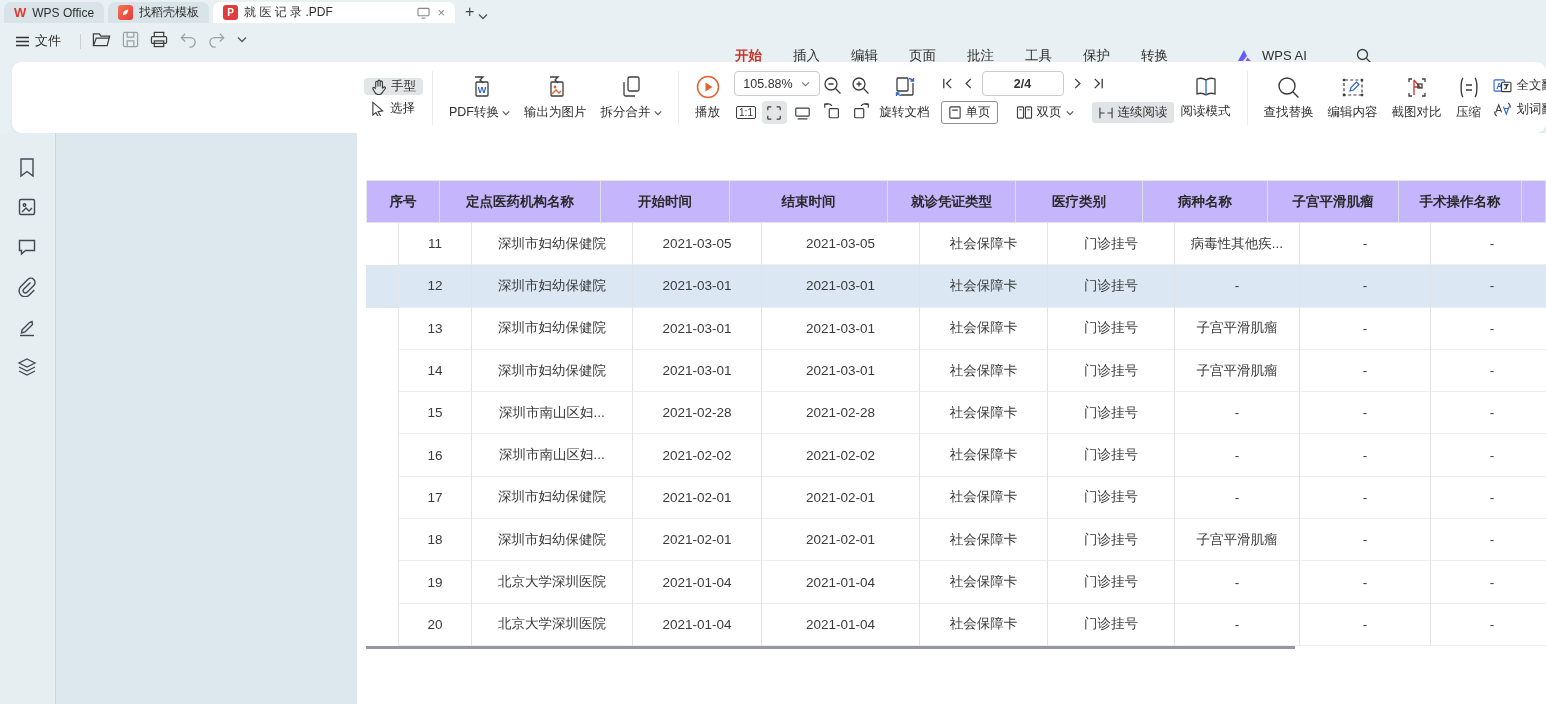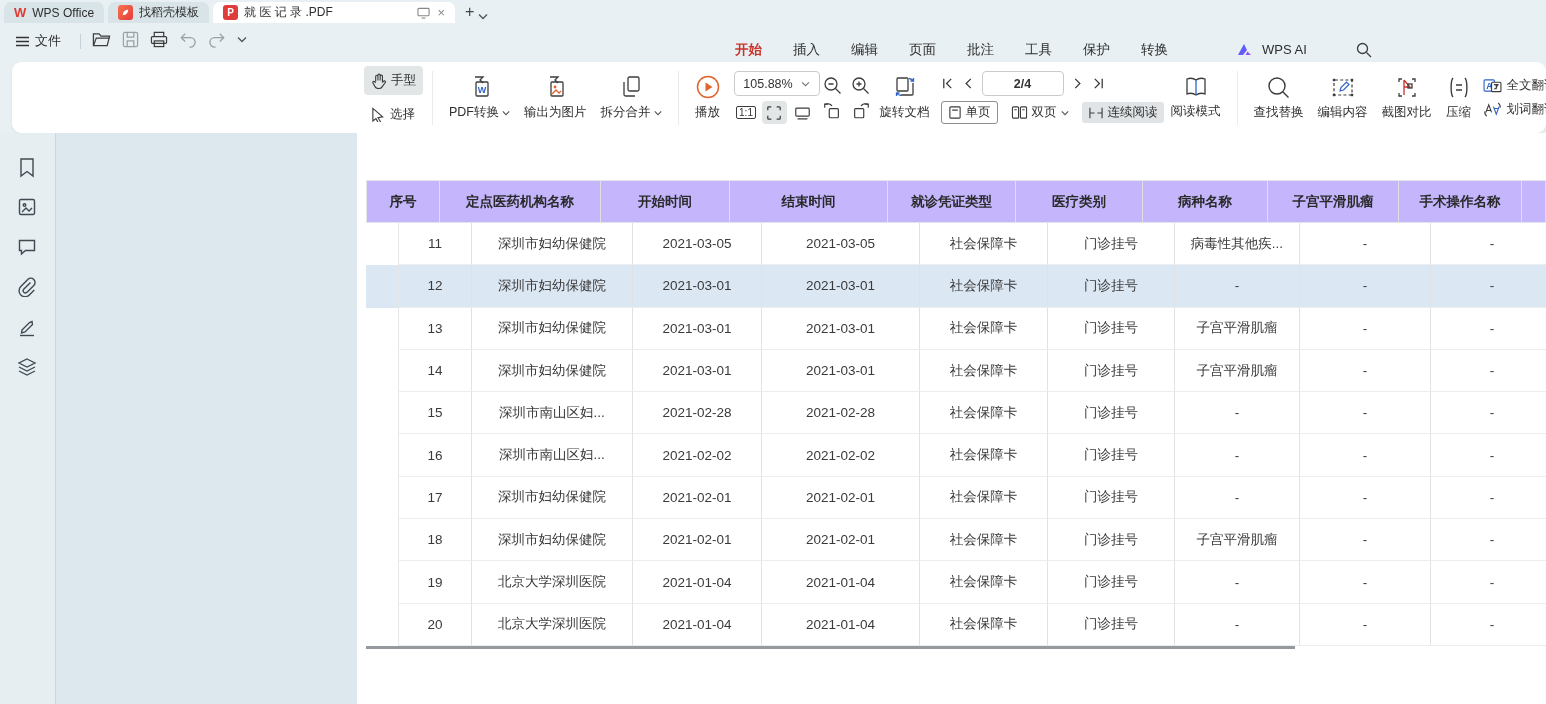--- a/index.html
+++ b/index.html
@@ -23,53 +23,53 @@
   .xmark { font-size:13px; color:#888; line-height:1; }
   .newtab { font-size:16px; color:#444; margin:0 4px 2px 10px; }
   .tab-chev { margin-bottom:3px; }
 
   
   .menubar { position:absolute; top:23px; left:0; right:0; height:37px; }
   .file-btn { position:absolute; left:16px; top:9px; display:flex; align-items:center;
               gap:6px; font-size:13px; color:#2e2e2e; }
   .msep { position:absolute; left:80px; top:11px; width:1px; height:15px; background:#c6d0d5; }
   .qicons { position:absolute; left:92px; top:8px; display:flex; align-items:center; gap:11px; }
-  .mtabs { position:absolute; left:733px; top:8px; height:37px; display:flex; gap:27px;
+  .mtabs { position:absolute; left:733px; top:14px; height:37px; display:flex; gap:27px;
            align-items:center; font-size:13.5px; color:#2e2e2e; }
   .mtab { position:relative; height:37px; display:flex; align-items:center; padding:0 2px; }
   .mtab.active { color:#c7342c; font-weight:bold; }
   .mtab.active::after { content:""; position:absolute; left:1px; right:1px; bottom:2px;
                         height:3px; background:#c7342c; border-radius:2px; }
   .wpsai { display:flex; align-items:center; gap:10px; margin-left:40px; font-size:13px; }
   .msearch { margin-left:22px; }
 
   
   .toolcard { position:absolute; left:12px; top:62px; width:1534px; height:71px;
               background:#fff; border-radius:9px; box-shadow:0 1px 3px rgba(0,0,0,.07);
               display:flex; align-items:center; padding-left:352px; overflow:hidden; white-space:nowrap; }
   .tg-col { display:flex; flex-direction:column; justify-content:center; gap:5px; }
   .smallbtn { display:flex; align-items:center; gap:5px; font-size:12.5px; color:#2f2f2f;
-              padding:6px 7px; border-radius:4px; }
+              padding:0 7px; border-radius:4px; }
   .smallbtn.sel { background:#e3e6e7; }
   .vsep { width:1px; height:54px; background:#ebebeb; margin:0 9px; flex:none; }
   .bigbtn { display:flex; flex-direction:column; align-items:center; gap:4px; font-size:12.5px;
             color:#2f2f2f; padding:0 7px; flex:none; }
   .lblrow { display:flex; align-items:center; gap:3px; }
   .zoombox { width:86px; height:25px; border:1px solid #c8cbcd; border-radius:4px;
              display:flex; align-items:center; justify-content:center; gap:8px; font-size:12.5px; }
   .fitrow { display:flex; gap:3px; align-items:center; }
   .fitbtn { width:25px; height:23px; border-radius:4px; display:flex; align-items:center;
             justify-content:center; font-size:11px; color:#333; }
   .fitbtn.sel { background:#e3e6e7; }
   .magcol { display:flex; flex-direction:column; gap:6px; margin:0 2px; }
   .magrow { display:flex; gap:9px; align-items:center; justify-content:center; }
   .navrow { display:flex; align-items:center; gap:9px; }
   .pagebox { width:82px; height:25px; border:1px solid #c8cbcd; border-radius:4px;
              font-size:12.5px; display:flex; align-items:center; justify-content:center;font-weight:bold; }
-  .modesrow { display:flex; gap:7px; align-items:center; }
+  .modesrow { display:flex; gap:12px; align-items:center; }
   .modebtn { display:flex; align-items:center; gap:4px; font-size:12.5px; padding:2px 6px;
              border-radius:3px; color:#2f2f2f; }
   .modebtn.boxed { border:1px solid #8b8f93; }
   .modebtn.sel { background:#e1e4e6; }
   .transcol { display:flex; flex-direction:column; gap:7px; margin-left:4px; }
   .transrow { display:flex; align-items:center; gap:5px; font-size:12.5px; }
 
   
   .content { position:absolute; top:133px; left:0; right:0; bottom:0; background:#dde8ee; }
   .iconstrip { position:absolute; left:0; top:0; bottom:0; width:56px; background:#e6eef2;

